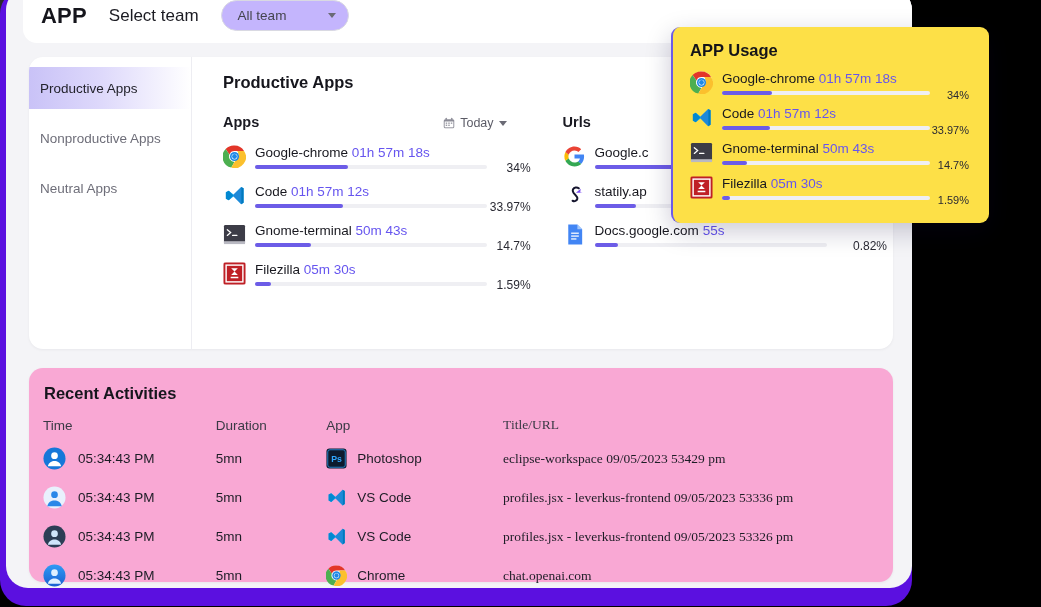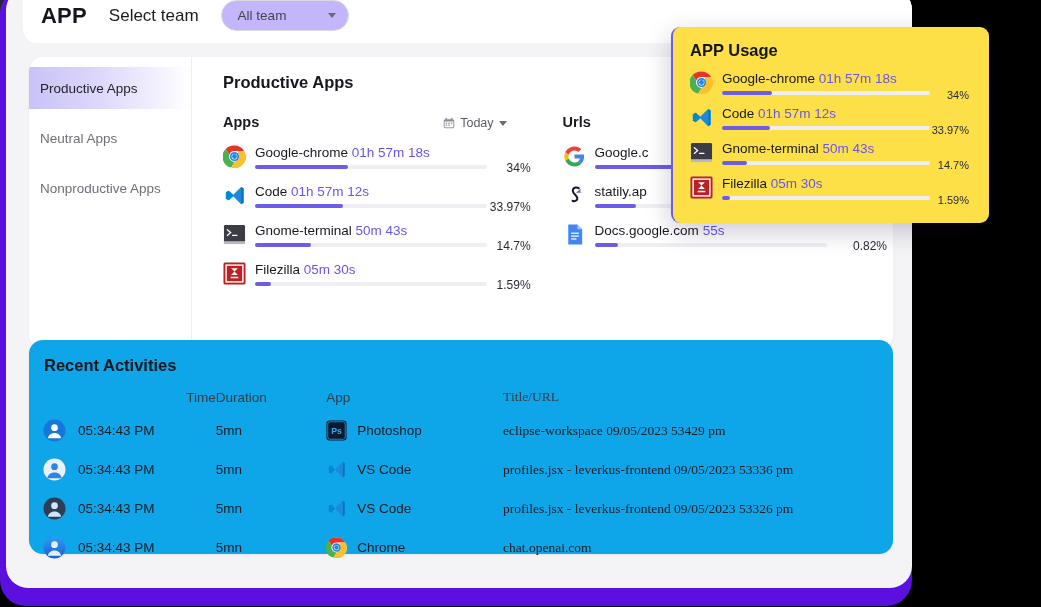--- a/index.html
+++ b/index.html
@@ -105,31 +105,31 @@
     border-left: 2px solid #6c5ce7;
     box-shadow: 0 8px 26px rgba(15,10,60,.22);
     z-index: 40; padding: 14px 20px 0 17px;
   }
   .popup-title { font-size: 16.5px; font-weight: 700; color: #141419; margin-bottom: 4px; }
   .popup .row { margin-top: 11px; }
   .popup .pct { font-size: 11px; }
 
   
   .act-card {
-    position: absolute; left: 23px; top: 352px;
+    position: absolute; left: 23px; top: 380px;
     width: 864px; height: 214px;
-    background: #0ea5e9; border-radius: 14px;
+    background: #f9a8d4; border-radius: 14px;
     box-shadow: 0 1px 3px rgba(20,20,40,.05);
     padding: 16px 0 0 14px;
   }
   .act-title { font-size: 16.5px; font-weight: 700; color: #16161d; padding-left: 1px; }
   table { width: 862px; border-collapse: collapse; margin-top: 14px; table-layout: fixed; }
   th { text-align: left; font-size: 13.5px; font-weight: 400; color: #3a3a45; padding-bottom: 6px; }
   td { font-size: 13.5px; color: #1d1d26; padding: 8px 0; vertical-align: middle; }
-  .c-time { width: 172px; text-align: right; }
+  .c-time { width: 172px; }
   .c-dur  { width: 110px; }
   .c-app  { width: 176px; }
   .c-url  { width: 400px; font-family: Liberation Serif, serif; }
   .cell-flex { display: flex; align-items: center; gap: 12px; }
   .avatar { width: 23px; height: 23px; flex: 0 0 23px; }
   .app-cell { display: flex; align-items: center; gap: 10px; }
   .app-ico { width: 21px; height: 21px; flex: 0 0 21px; }
 
   svg { display: block; }
 </style>
@@ -148,22 +148,22 @@
         <div class="select-team-label">Select team</div>
         <div class="team-select">
           <span>All team</span>
           <span class="caret"></span>
         </div>
       </div>
 
       <div class="main-card">
         <div class="sidebar" id="sidebar">
             <div class="side-item active first">Productive Apps</div>
+            <div class="side-item">Nonproductive Apps</div>
             <div class="side-item">Neutral Apps</div>
-            <div class="side-item">Nonproductive Apps</div>
           </div>
         <div class="panel">
           <div class="panel-title">Productive Apps</div>
           <div class="cols">
             <div class="col-apps">
               <div class="col-head">
                 <div class="col-label">Apps</div>
                 <div class="today-sel">
                   <span class="cal-ico">
                     <svg viewBox="0 0 16 16" width="12" height="12">

